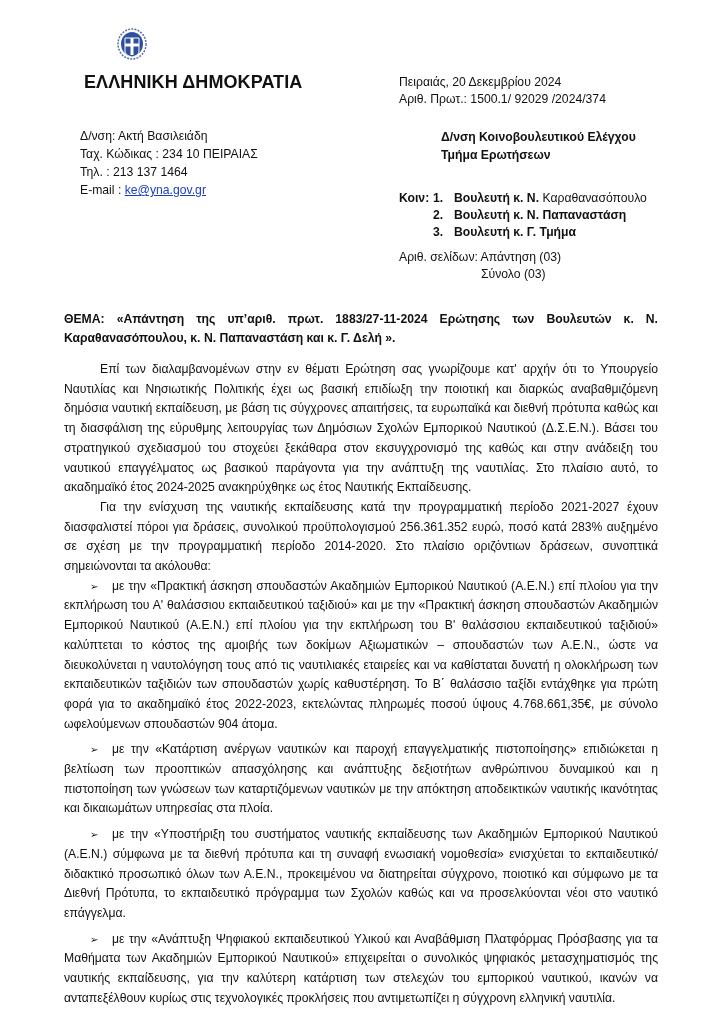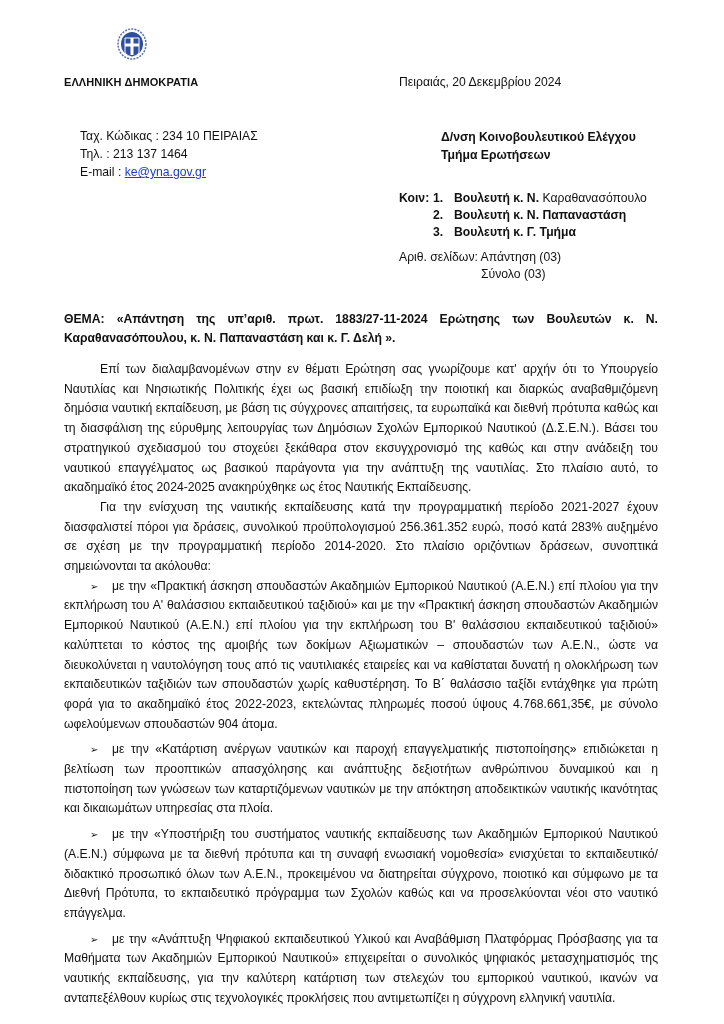--- a/index.html
+++ b/index.html
@@ -1,21 +1,21 @@
 <!DOCTYPE html>
 <html><head>
 <meta charset="utf-8">
 <style>
   html, body { margin: 0; padding: 0; background: #ffffff; }
   body { width: 724px; height: 1024px; position: relative; overflow: hidden;
          font-family: "Liberation Sans", sans-serif; color: #111; font-size: 12.2px; }
   .abs { position: absolute; }
   .emblem { left: 117px; top: 28px; width: 30px; height: 32px; }
   .hdr-left { left: 64px; top: 74px; line-height: 17px; }
-  .hdr-left .org { font-weight: bold; font-size: 11px; letter-spacing: 0.1px; }
+  .hdr-left .org { font-weight: bold; font-size: 18px; letter-spacing: 0.1px; margin-left: 20px; }
   .addr { left: 80px; top: 127px; line-height: 18px; }
   .addr a { color: #1a3fc4; text-decoration: underline; }
   .hdr-right { left: 399px; top: 74px; line-height: 17px; }
   .pros { left: 396px; top: 128px; line-height: 18px; }
   .pros .line { font-weight: bold; }
   .pros .ind { padding-left: 45px; font-weight: bold; }
   .koin { left: 399px; top: 190px; line-height: 17px; }
   .koin .row { display: flex; }
   .koin .lbl { width: 34px; font-weight: bold; }
   .koin .num { width: 21px; font-weight: bold; }
@@ -40,29 +40,31 @@
     <rect x="13.5" y="10" width="3" height="17" fill="#ffffff"></rect>
     <rect x="8" y="15.5" width="14" height="3" fill="#ffffff"></rect>
   </svg>
 </div>
 
 <div class="abs hdr-left">
   <div class="org">ΕΛΛΗΝΙΚΗ ΔΗΜΟΚΡΑΤΙΑ</div>
 </div>
 
 <div class="abs addr">
+  <div>Δ/νση: Ακτή Βασιλειάδη</div>
   <div>Ταχ. Κώδικας : 234 10 ΠΕΙΡΑΙΑΣ</div>
   <div>Τηλ. : 213 137 1464</div>
   <div>
     <span>E-mail : </span><a>ke@yna.gov.gr</a>
   </div>
 </div>
 
 <div class="abs hdr-right">
   <div>Πειραιάς, 20 Δεκεμβρίου  2024</div>
+  <div>Αριθ. Πρωτ.: 1500.1/ 92029 /2024/374</div>
 </div>
 
 <div class="abs pros">
   <div class="ind">Δ/νση Κοινοβουλευτικού Ελέγχου</div>
   <div class="ind">Τμήμα Ερωτήσεων</div>
 </div>
 
 <div class="abs koin">
   <div class="row">
     <span class="lbl">Κοιν:</span>

